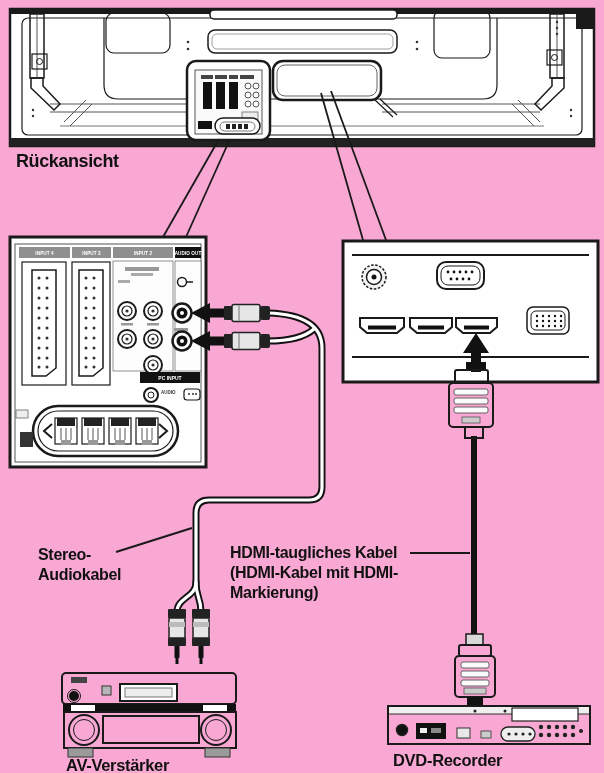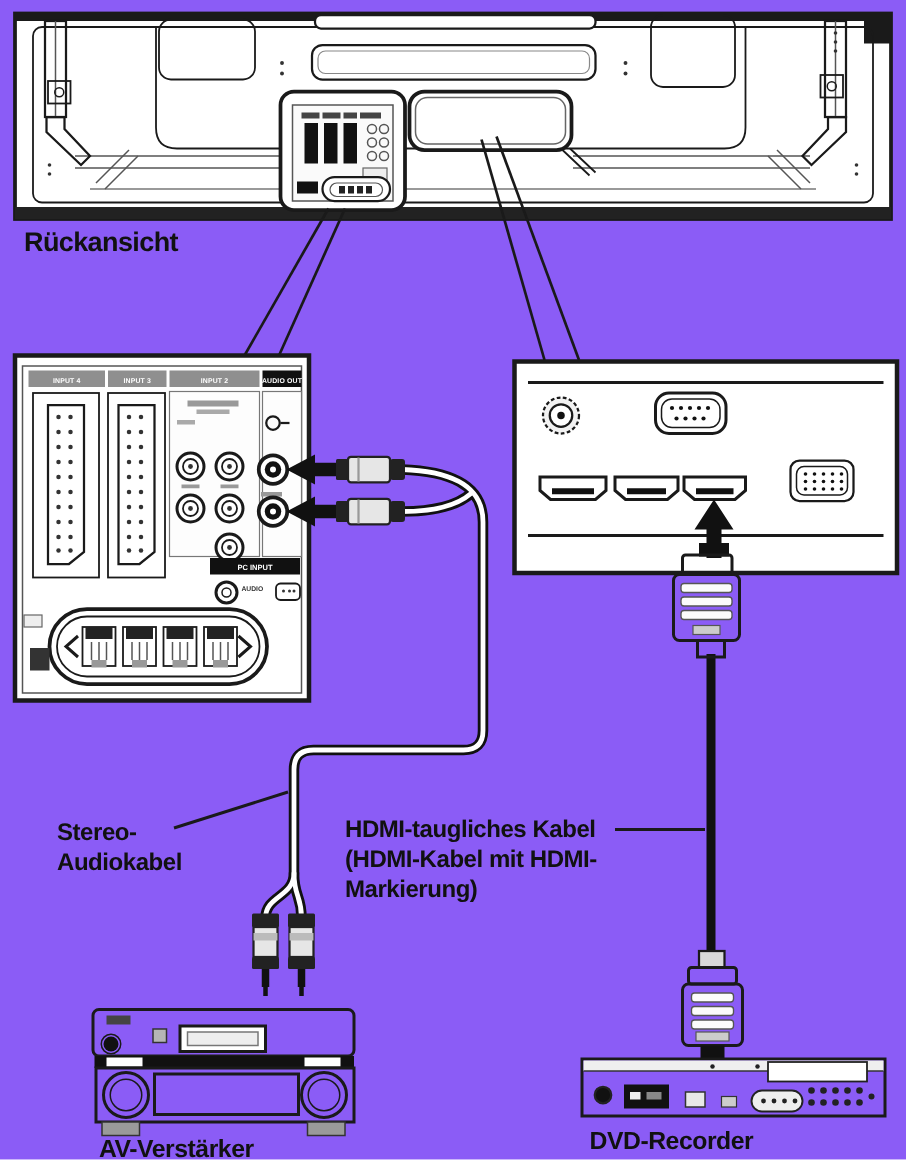--- a/index.html
+++ b/index.html
@@ -1,16 +1,16 @@
 <!DOCTYPE html>
 <html><head>
 <meta charset="utf-8">
 <style>
   html,body{margin:0;padding:0;background:#ffffff;}
-  .canvas{width:604px;height:773px;background:#8b5cf6;position:relative;overflow:hidden;}
+  .canvas{width:604px;height:773px;background:#f9a8d4;position:relative;overflow:hidden;}
   svg{display:block;}
   
   .s1 {stroke:#1a1a1a;stroke-width:1;fill:none;}
   .s12{stroke:#1a1a1a;stroke-width:1.2;fill:none;}
   .s15{stroke:#1a1a1a;stroke-width:1.5;fill:none;}
   .s2 {stroke:#1a1a1a;stroke-width:2;fill:none;}
   .s25{stroke:#1a1a1a;stroke-width:2.5;fill:none;}
   .s3 {stroke:#1a1a1a;stroke-width:3;fill:none;}
   .thin{stroke:#555;stroke-width:1;fill:none;}
   .fw {fill:#ffffff;}

